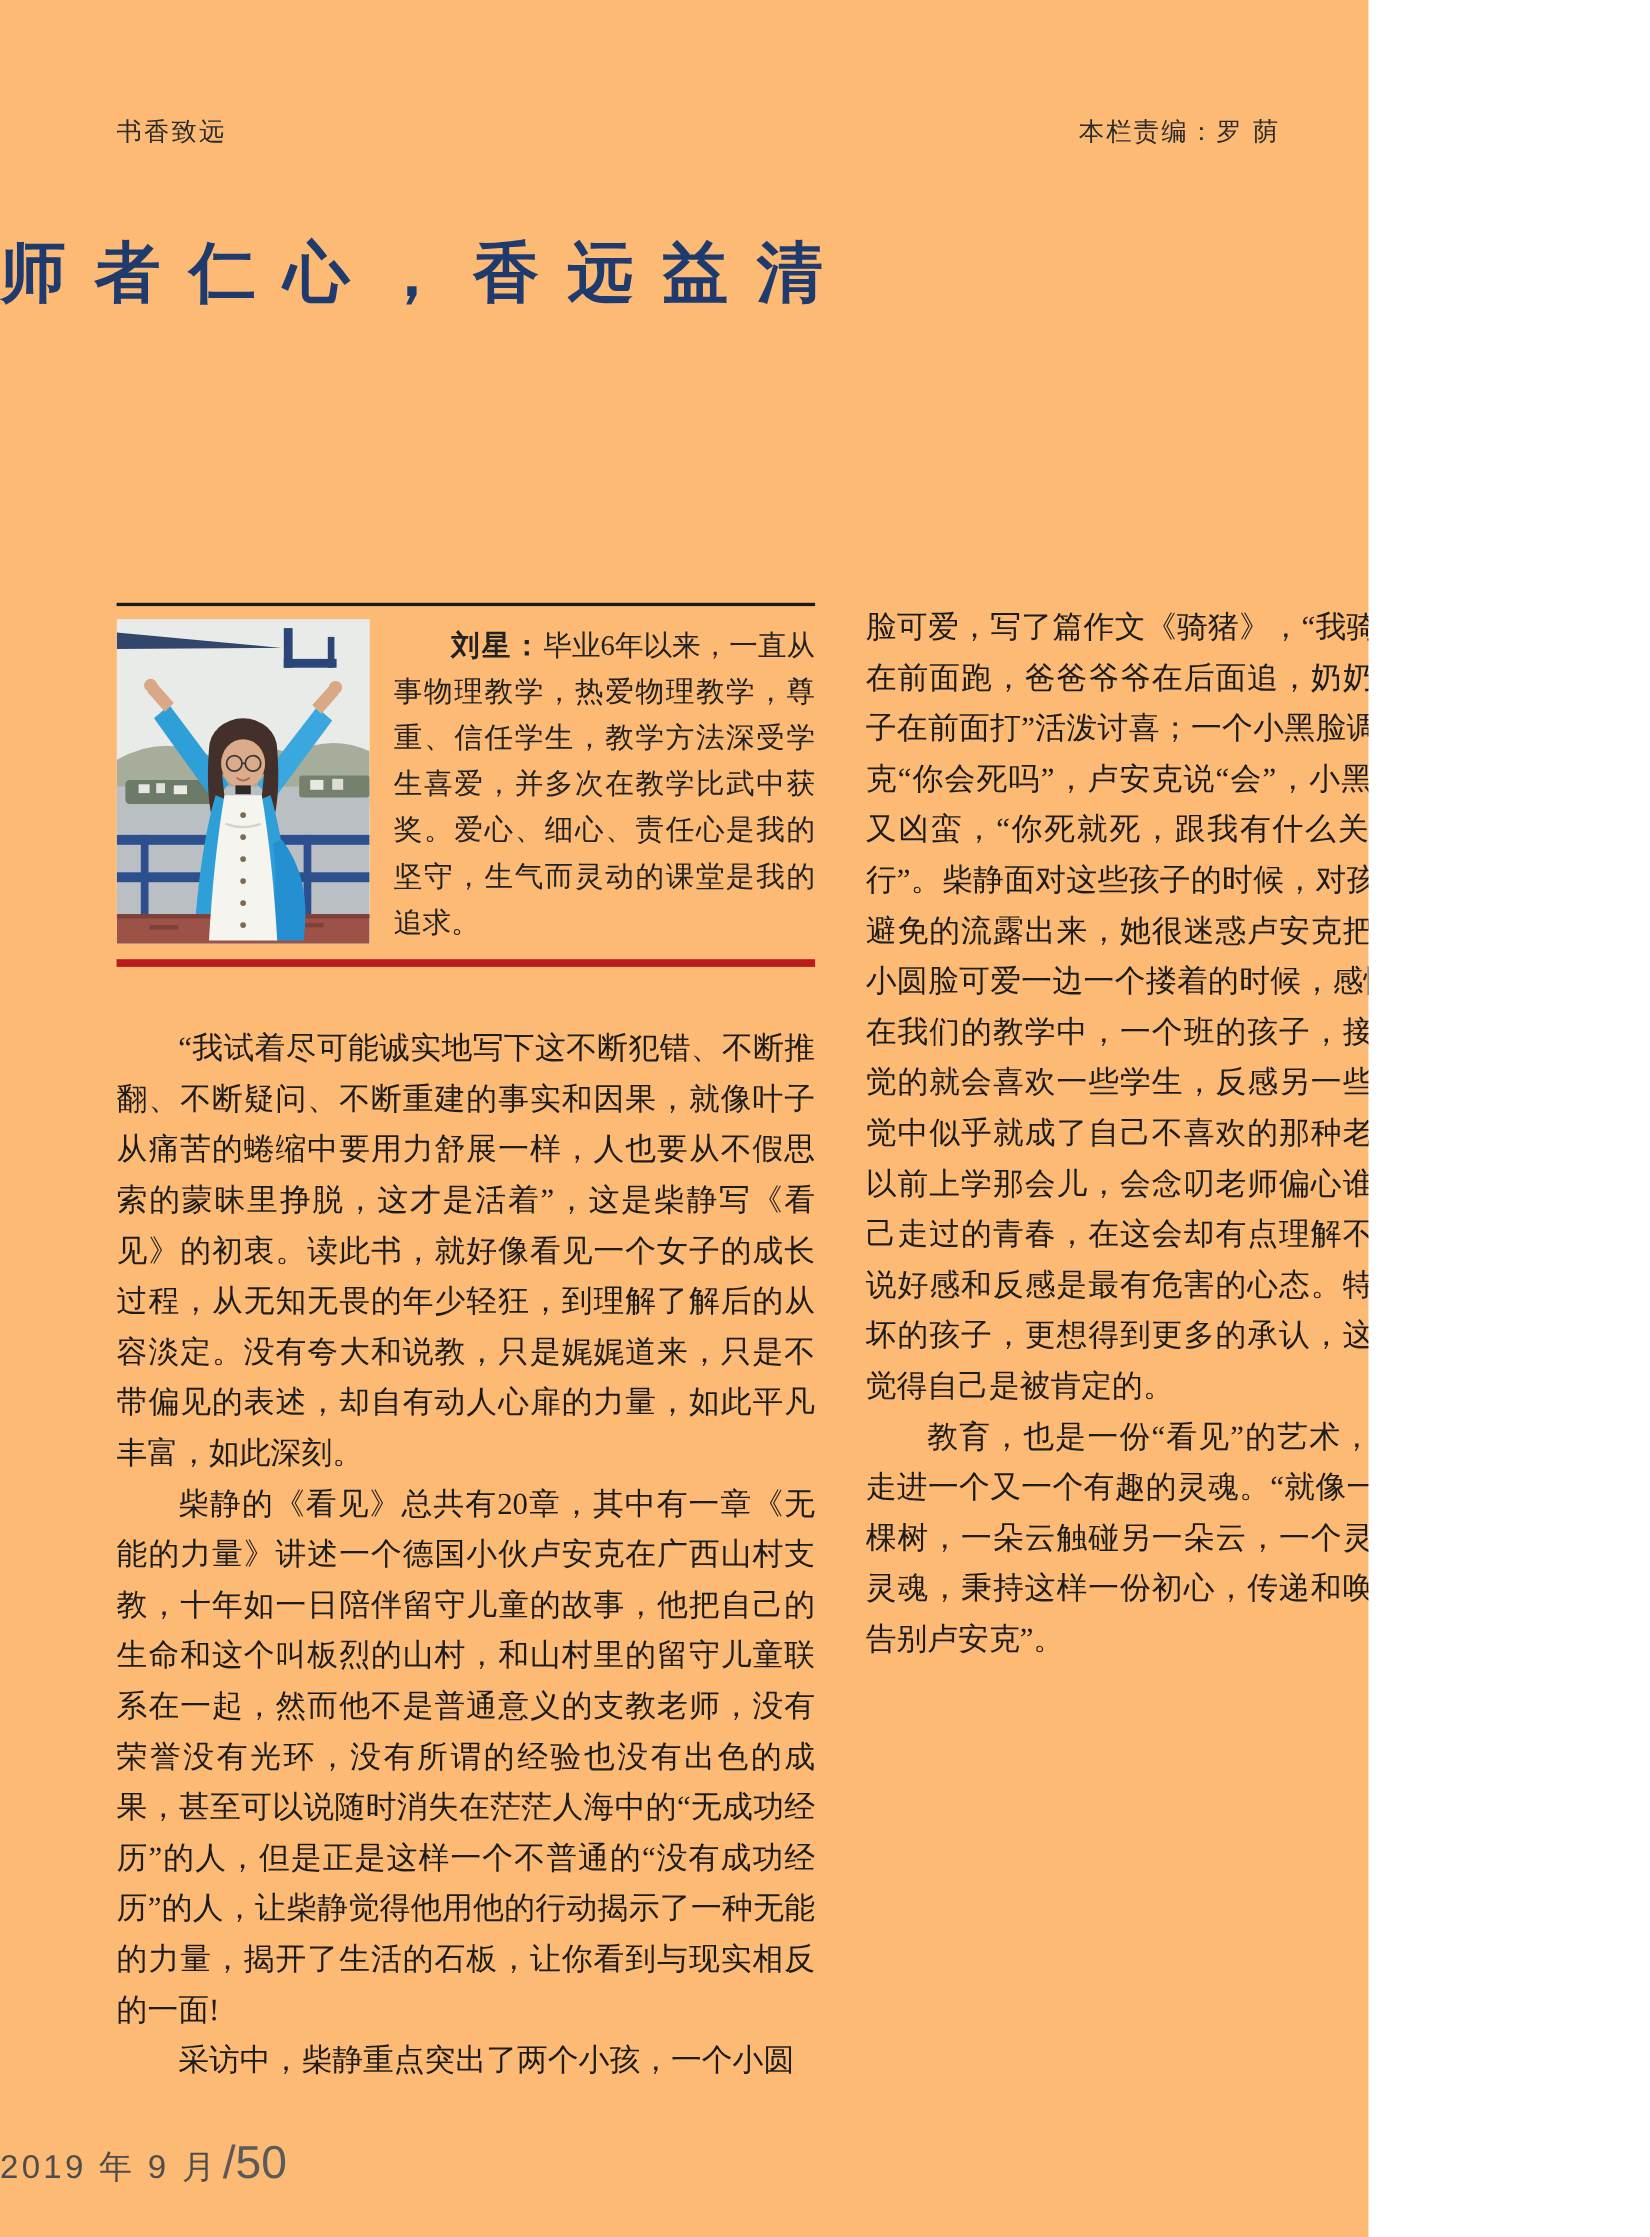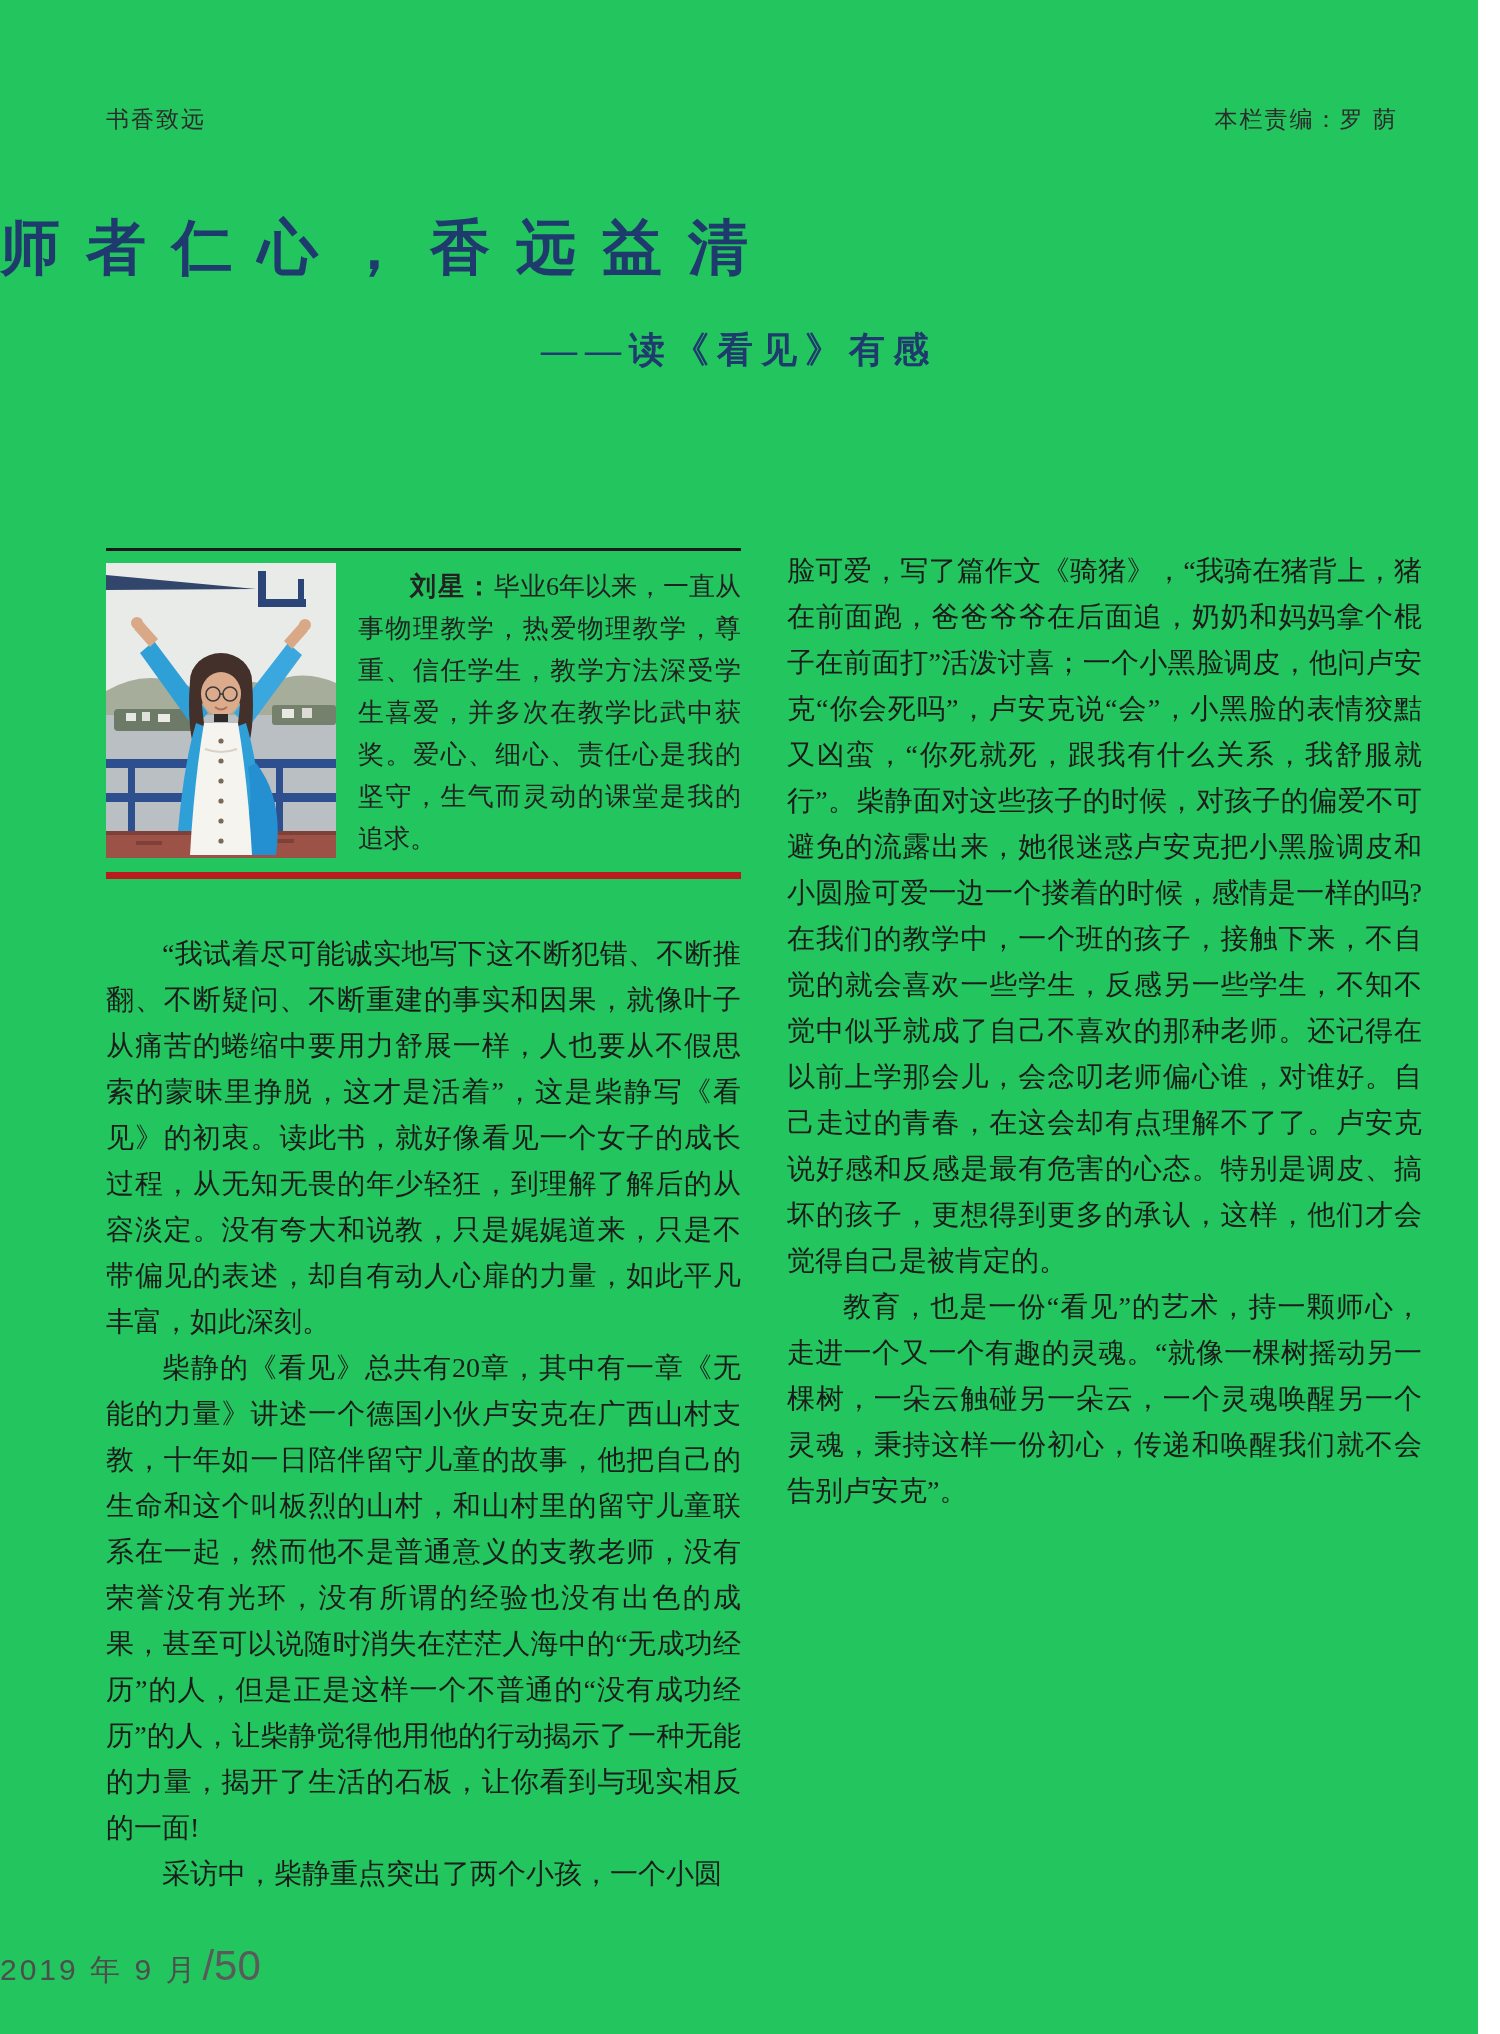--- a/index.html
+++ b/index.html
@@ -1,19 +1,19 @@
 <!DOCTYPE html>
 <html><head>
 <meta charset="utf-8">
 <style>
   html,body{margin:0;padding:0;background:#ffffff;}
   .page{
     position:relative;
-    width:1478px;height:2034px;
-    background:#22c55e;
+    width:1244px;height:2034px;
+    background:#fdba74;
     font-family:"Liberation Serif","DejaVu Serif",serif;
     color:#1c1c1c;
     overflow:hidden;
   }
   
   .header{
     position:absolute;top:104px;left:106px;right:80px;
     display:flex;justify-content:space-between;align-items:baseline;
     font-family:"Liberation Sans","DejaVu Sans",sans-serif;
     font-size:23px;color:#2b2b2b;letter-spacing:2px;
@@ -93,21 +93,20 @@
 <body>
 
 <div class="page">
 
   <div class="header">
     <span>书香致远</span>
     <span>本栏责编：罗 荫</span>
   </div>
 
   <div class="title">师者仁心，香远益清</div>
-  <div class="subtitle">——读《看见》有感</div>
 
 
   <div class="columns">
 
     <div class="col">
 
       <div class="bio-box">
         <div class="photo-frame">
           <svg width="230" height="295" viewBox="0 0 230 295" xmlns="http://www.w3.org/2000/svg">
 

